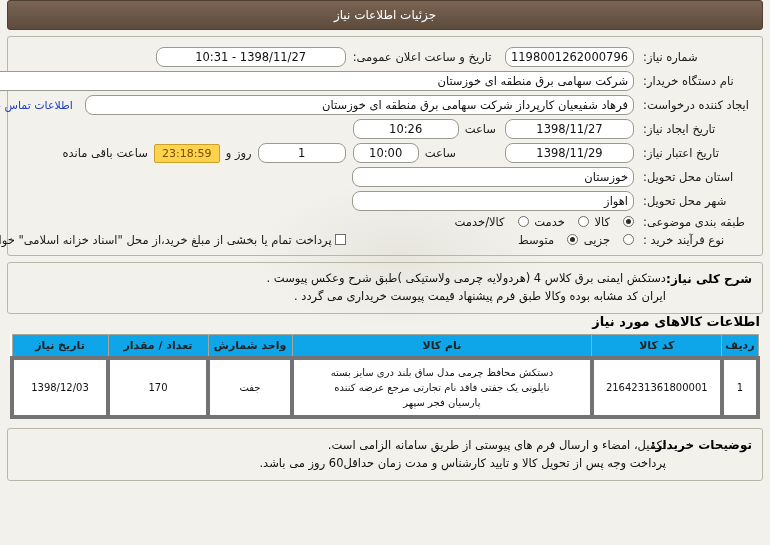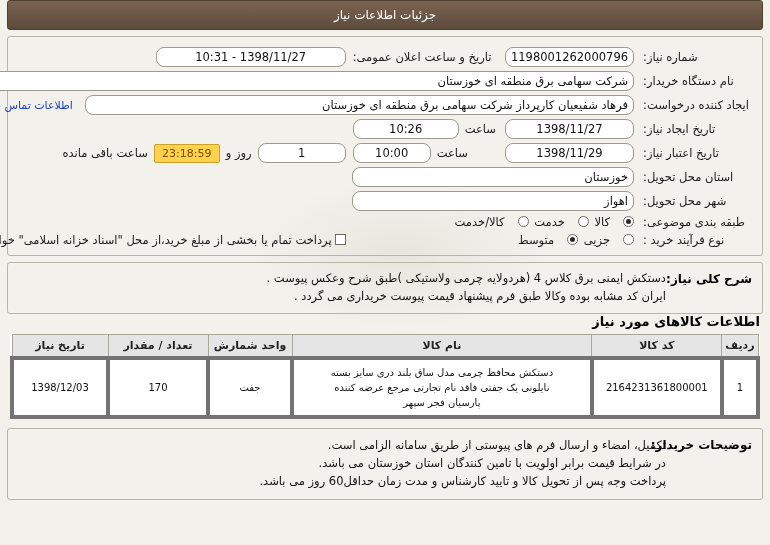--- a/index.html
+++ b/index.html
@@ -131,21 +131,21 @@
   .row-flex { display: flex; align-items: center; gap: 6px; justify-content: flex-start; }
   
   .descwrap { display: flex; align-items: flex-start; padding: 7px 10px; }
   .desc-label { font-size: 12px; font-weight: bold; white-space: nowrap; padding-top: 2px; width: 86px; }
   .desc-box { flex: 1; font-size: 11.5px; line-height: 1.55; color: #111; }
   .secttitle { font-size: 13px; font-weight: bold; margin: 0 10px 5px 10px; position: relative; z-index: 1; }
   
   .tblwrap { margin: 0 10px; position: relative; z-index: 1; }
   table.goods { width: 100%; border-collapse: collapse; background: #fff; }
   table.goods th {
-    background: #e5e5e5;
+    background: #0ea5e9;
     border: 1px solid #a9a69a;
     font-size: 11px;
     font-weight: bold;
     padding: 4px 3px;
     color: #222;
   }
   table.goods td {
     border: 4px solid #737373;
     font-size: 10px;
     padding: 5px 4px;
@@ -230,21 +230,21 @@
       </tr>
 
       <tr>
         <td class="lbl">تاریخ اعتبار نیاز:</td>
         <td>
           <span class="fld center">1398/11/29</span>
         </td>
         <td class="lbl2">
           <div class="row-flex" style="justify-content:flex-end">
             <span>ساعت</span>
-            <span class="fld center" style="width:78px">10:00</span>
+            <span class="fld center" style="width:66px">10:00</span>
           </div>
         </td>
         <td colspan="2">
           <div class="row-flex">
             <span class="fld center" style="width:88px">1</span>
             <span>روز و</span>
             <span class="timer">23:18:59</span>
             <span>ساعت باقی مانده</span>
           </div>
         </td>
@@ -325,18 +325,17 @@
           <td>1398/12/03</td>
         </tr>
       </tbody>
     </table>
   </div>
 
   <div class="notes">
     <div class="notes-label">توضیحات خریدار:</div>
     <div class="notes-body">
       <div>تکمیل، امضاء و ارسال فرم های پیوستی از طریق سامانه الزامی است.</div>
-      <div>در شرایط  قیمت برابر اولویت با تامین کنندگان استان خوزستان می باشد.</div>
       <div>پرداخت وجه پس از تحویل کالا و تایید کارشناس و مدت زمان حداقل60 روز می باشد.</div>
     </div>
   </div>
 
 </div>
 
 </body></html>

